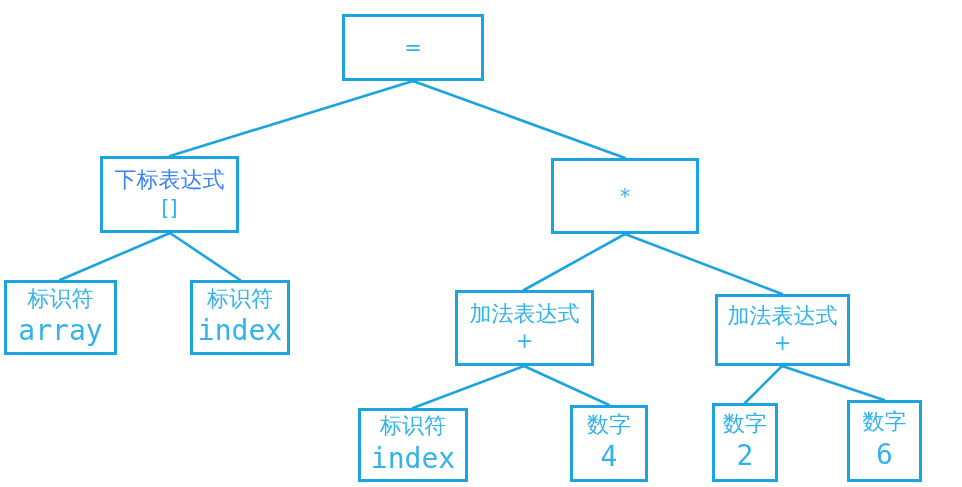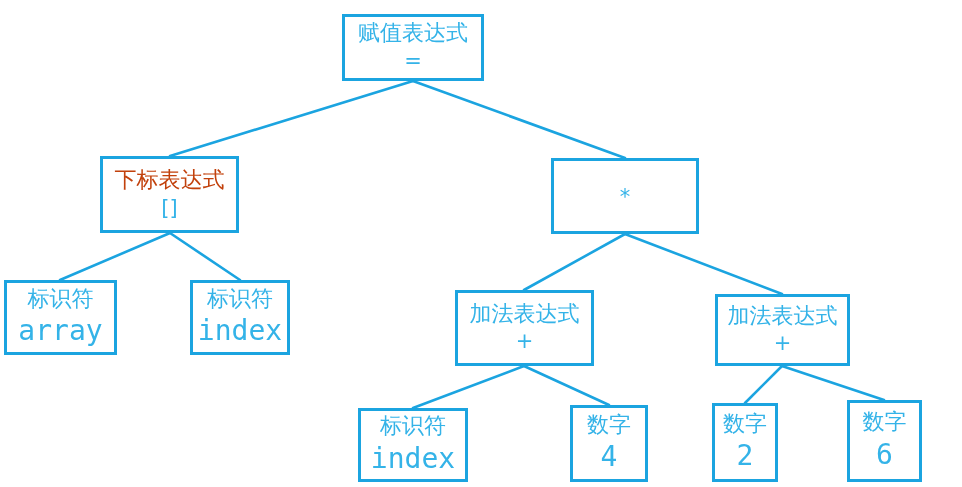--- a/index.html
+++ b/index.html
@@ -78,25 +78,24 @@
       <line x1="625" y1="234" x2="524" y2="290" stroke="#1BA4E0" stroke-width="2.6" stroke-linecap="round"></line>
       <line x1="625" y1="234" x2="782" y2="294" stroke="#1BA4E0" stroke-width="2.6" stroke-linecap="round"></line>
       <line x1="524" y1="366" x2="413" y2="408" stroke="#1BA4E0" stroke-width="2.6" stroke-linecap="round"></line>
       <line x1="524" y1="366" x2="609" y2="405" stroke="#1BA4E0" stroke-width="2.6" stroke-linecap="round"></line>
       <line x1="782" y1="366" x2="745" y2="403" stroke="#1BA4E0" stroke-width="2.6" stroke-linecap="round"></line>
       <line x1="782" y1="366" x2="884" y2="400" stroke="#1BA4E0" stroke-width="2.6" stroke-linecap="round"></line>
     </svg>
 
   <div id="nodes-layer">
       <div class="node" style="left: 342px; top: 14px; width: 142px; height: 67px; border-color: rgb(27, 164, 224);">
-        <div class="node-title" style="color: rgb(52, 179, 232);">赋值表达式</div>
         <div class="node-sub sym" style="color: rgb(52, 179, 232);">=</div>
       </div>
       <div class="node" style="left: 100px; top: 156px; width: 139px; height: 77px; border-color: rgb(27, 164, 224);">
-        <div class="node-title" style="color: #c2410c;">下标表达式</div>
+        <div class="node-title" style="color: #3b82f6;">下标表达式</div>
         <div class="node-sub sym" style="color: rgb(52, 179, 232);">[]</div>
       </div>
       <div class="node" style="left: 551px; top: 158px; width: 148px; height: 76px; border-color: rgb(27, 164, 224);">
         <div class="node-sub sym" style="color: rgb(52, 179, 232);">*</div>
       </div>
       <div class="node" style="left: 4px; top: 280px; width: 113px; height: 75px; border-color: rgb(27, 164, 224);">
         <div class="node-title" style="color: rgb(52, 179, 232);">标识符</div>
         <div class="node-sub" style="color: rgb(52, 179, 232);">array</div>
       </div>
       <div class="node" style="left: 190px; top: 280px; width: 100px; height: 75px; border-color: rgb(27, 164, 224);">

